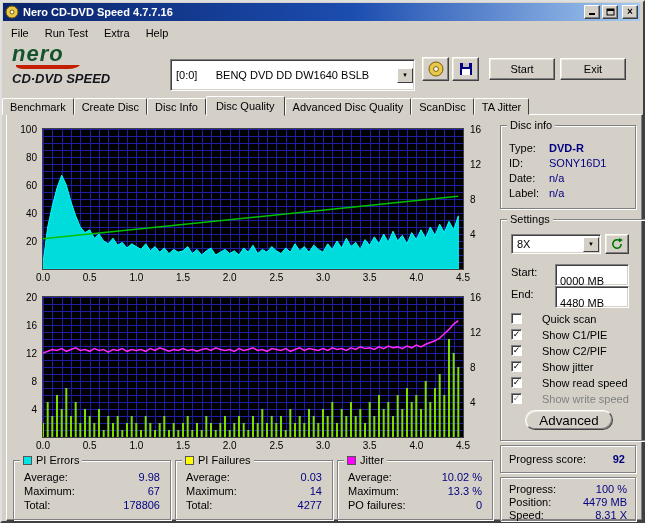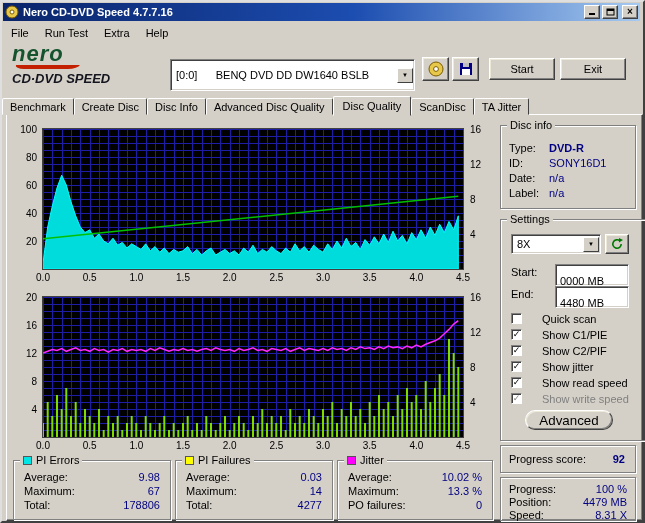--- a/index.html
+++ b/index.html
@@ -140,22 +140,22 @@
     </span>
   </button>
 
   <button class="push-btn btn3d" style="left:487px;top:56px;">Start</button>
   <button class="push-btn btn3d" style="left:558px;top:56px;">Exit</button>
 
   <div class="tabstrip" id="tabstrip">
       <span class="tab">Benchmark</span>
       <span class="tab">Create Disc</span>
       <span class="tab">Disc Info</span>
+      <span class="tab active">Disc Quality</span>
       <span class="tab">Advanced Disc Quality</span>
-      <span class="tab active">Disc Quality</span>
       <span class="tab">ScanDisc</span>
       <span class="tab">TA Jitter</span>
     </div>
 
   <div class="tabpanel">
 
     <div class="ticks colL" id="tTL" style="left:4px;top:14px;width:28px;height:140px;">
         <span class="tick" style="top: -5px;">100</span>
         <span class="tick" style="top: 23px;">80</span>
         <span class="tick" style="top: 51px;">60</span>

